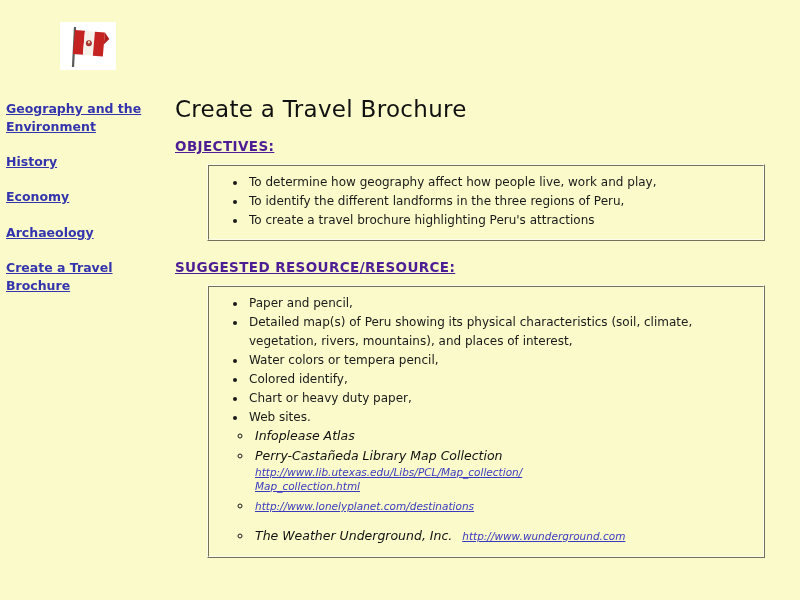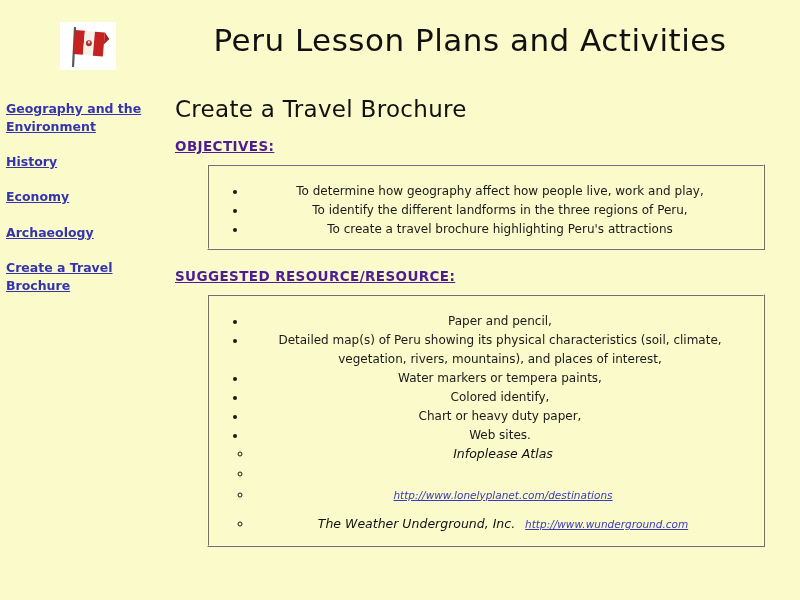--- a/index.html
+++ b/index.html
@@ -39,21 +39,21 @@
   .content-title { font-size: 23px; font-weight: normal; color: #111; margin-bottom: 16px; letter-spacing: 0.3px; }
   .section-heading {
     font-size: 13.5px; font-weight: bold; text-decoration: underline;
     letter-spacing: 0.4px; margin-bottom: 10px; color: #4c1d95;
   }
 
   
   .box { margin-left: 32px; margin-bottom: 18px;
          border: 1px solid; border-color: #fbfbee #72725c #72725c #fbfbee; }
   .box-inner { border: 1px solid; border-color: #72725c #fbfbee #fbfbee #72725c;
-               padding: 16px 12px 9px 12px; text-align: center; }
+               padding: 7px 12px 9px 12px; }
 
   ul.bullets { list-style: disc; padding-left: 26px; font-size: 12px; line-height: 1.58; }
   ul.bullets > li { padding-left: 2px; }
 
   ul.sub { list-style: circle; padding-left: 32px; font-size: 12.5px; line-height: 1.4; margin-top: 0; font-style: italic; }
   ul.sub > li { padding-left: 2px; margin-bottom: 3px; }
   .site-name { color: #111; }
   a.url {
     display: inline-block;
     font-size: 10.5px; color: #3a3ac0; text-decoration: underline;
@@ -74,21 +74,20 @@
       <g transform="rotate(5 15 8)">
         <rect x="15" y="8" width="10" height="24" fill="#c52222"></rect>
         <rect x="25" y="8" width="10" height="24" fill="#f6f2ea"></rect>
         <rect x="35" y="8" width="10" height="24" fill="#c52222"></rect>
         <path d="M45 8 L50 14 L45 20 Z" fill="#b01d1d"></path>
         <circle cx="30" cy="20" r="3" fill="#a83434"></circle>
         <circle cx="30" cy="19" r="1.2" fill="#e8d9a0"></circle>
       </g>
     </svg>
   </div>
-  <h1 class="page-title">Peru Lesson Plans and Activities</h1>
 </div>
 
 <nav class="sidebar">
   <a>Geography and the Environment</a>
   <a>History</a>
   <a>Economy</a>
   <a>Archaeology</a>
   <a>Create a Travel Brochure</a>
 </nav>
 
@@ -108,30 +107,35 @@
     </div>
   </div>
 
   <div class="section-heading">SUGGESTED RESOURCE/RESOURCE:</div>
 
   <div class="box">
     <div class="box-inner">
       <ul class="bullets">
         <li>Paper and pencil,</li>
         <li>Detailed map(s) of Peru showing its physical characteristics (soil, climate, vegetation, rivers, mountains), and places of interest,</li>
-        <li>Water markers or tempera paints,</li>
+        <li>Water colors or tempera pencil,</li>
         <li>Colored identify,</li>
         <li>Chart or heavy duty paper,</li>
         <li>Web sites.</li>
       </ul>
       <ul class="sub">
         <li>
           <div class="site-name">Infoplease Atlas</div>
         </li>
         <li>
+          <div class="site-name">Perry-Castañeda Library Map Collection</div>
+          <a class="url">
+            <span>http://www.lib.utexas.edu/Libs/PCL/Map_collection/</span>
+            <span>Map_collection.html</span>
+          </a>
         </li>
         <li>
           <a class="url">http://www.lonelyplanet.com/destinations</a>
         </li>
         <li class="weather">
           <span class="site-name">The Weather Underground, Inc.</span>
           <a class="url">http://www.wunderground.com</a>
         </li>
       </ul>
     </div>

